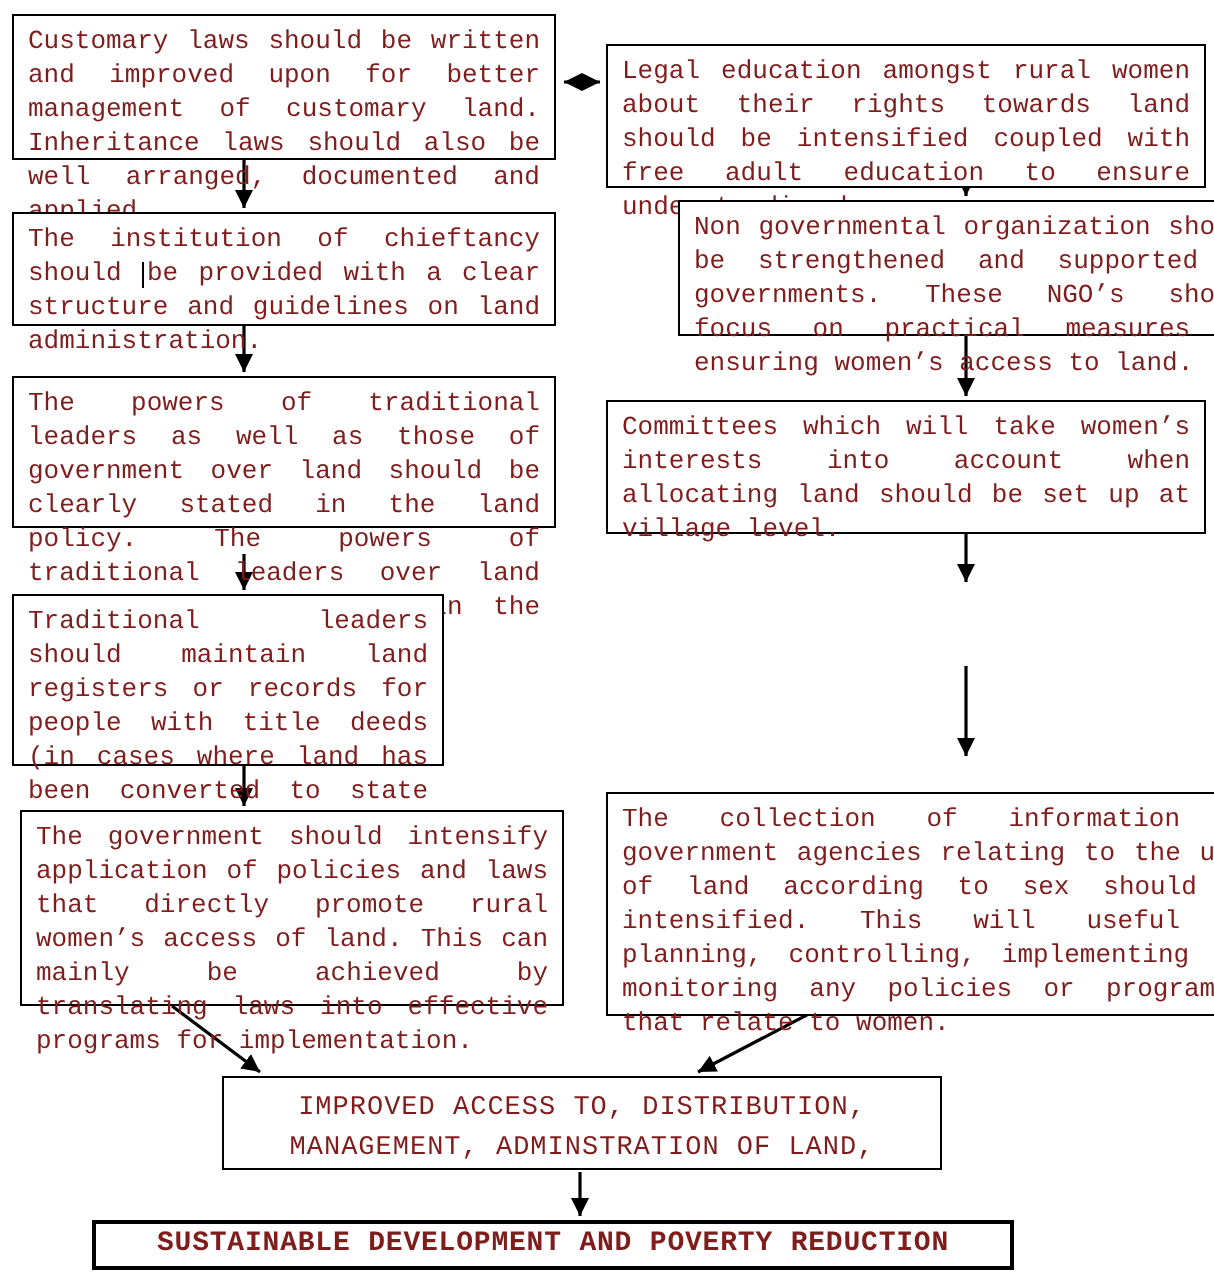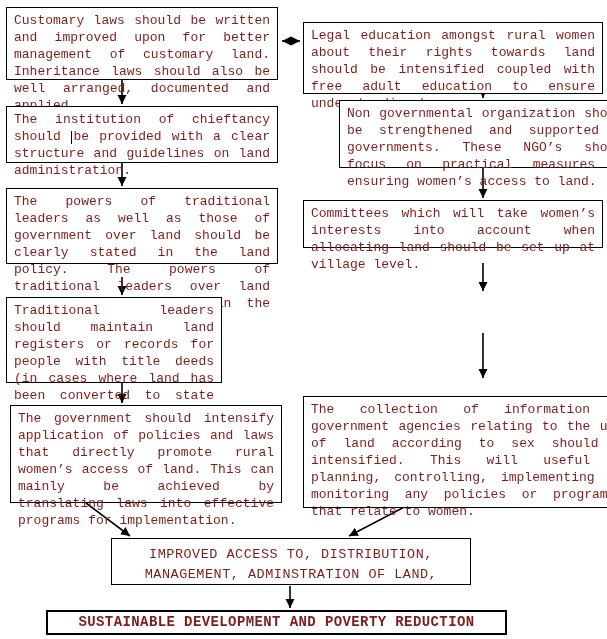--- a/index.html
+++ b/index.html
@@ -117,21 +117,21 @@
   </div>
 
   <div class="box" style="left:303px; top:22px; width:300px; height:72px;">
     <p>Legal education amongst rural women about their rights towards land should be intensified coupled with free adult education to ensure understanding by women.</p>
   </div>
 
   <div class="box" style="left:315px; top:100px; width:300px; height:68px;margin-left:24px;">
     <p>Non governmental organization should be strengthened and supported by governments. These NGO’s should focus on practical measures to ensuring women’s access to land.</p>
   </div>
 
-  <div class="box" style="left:303px; top:200px; width:300px; height:48px;">
+  <div class="box" style="left:303px; top:200px; width:300px; height:67px;">
     <p>Committees which will take women’s interests into account when allocating land should be set up at village level.</p>
   </div>
 
 
   <div class="box" style="left:303px; top:396px; width:336px; height:112px;">
     <p>The collection of information by government agencies relating to the uses of land according to sex should be intensified. This will useful in planning, controlling, implementing and monitoring any policies or programmes that relate to women.</p>
   </div>
 
   <div class="outcome" style="left:111px; top:538px; width:360px; height:47px;">
     <div>IMPROVED ACCESS TO, DISTRIBUTION,</div>

